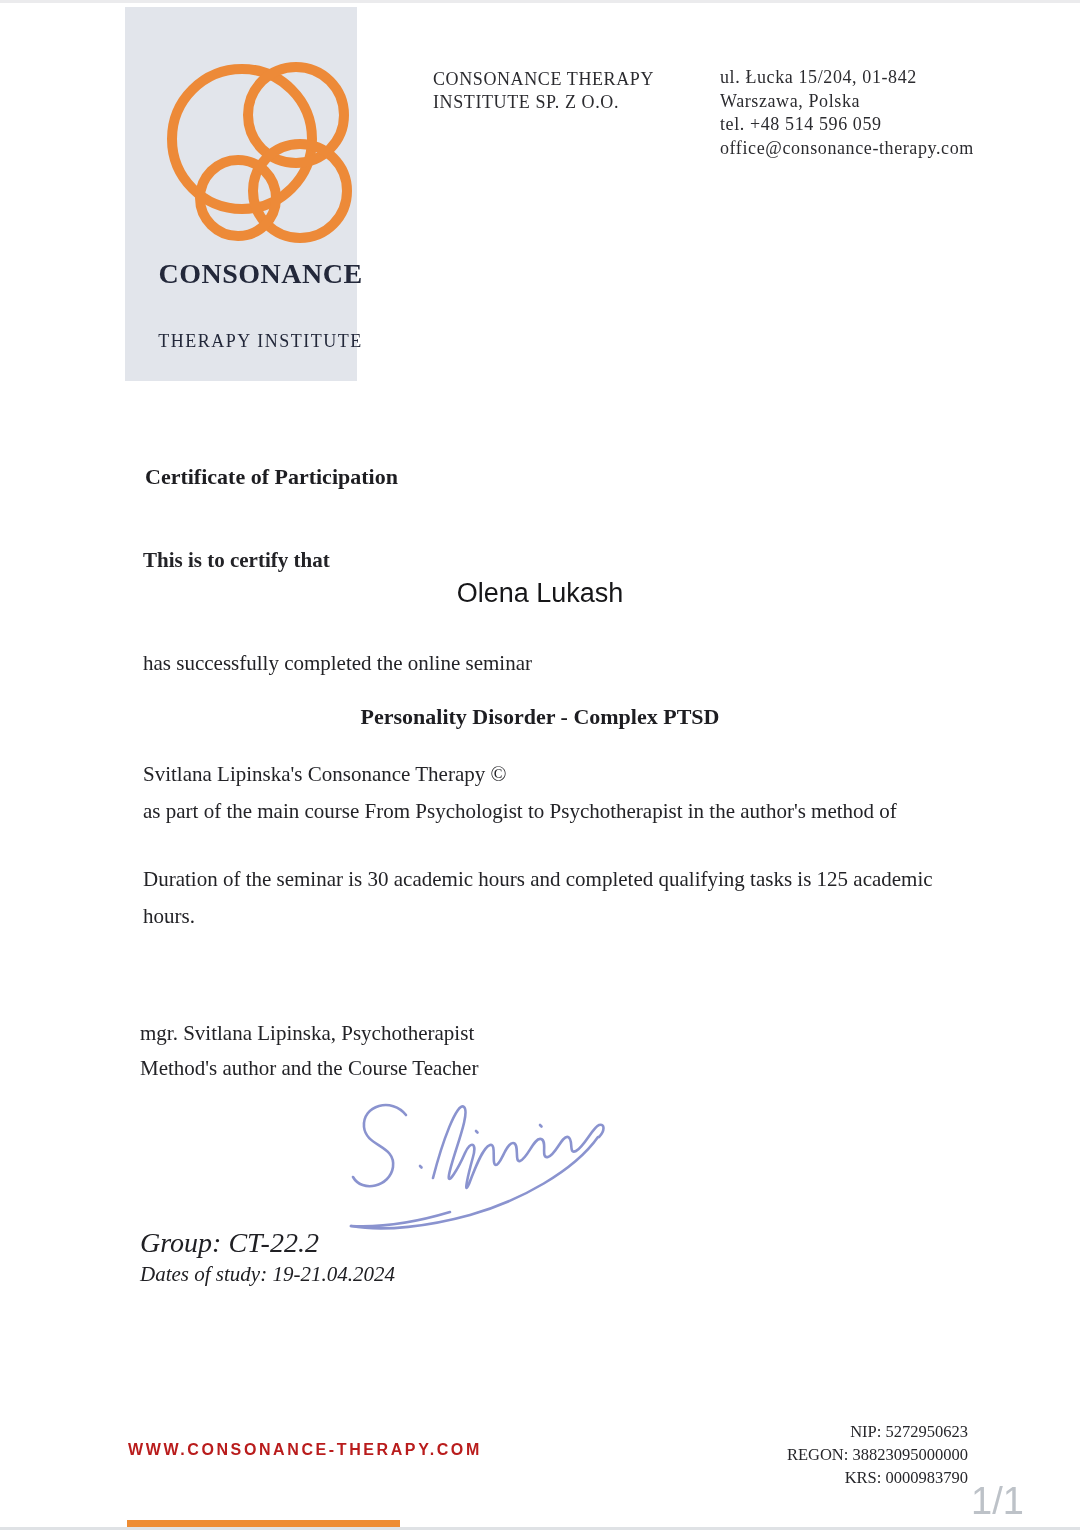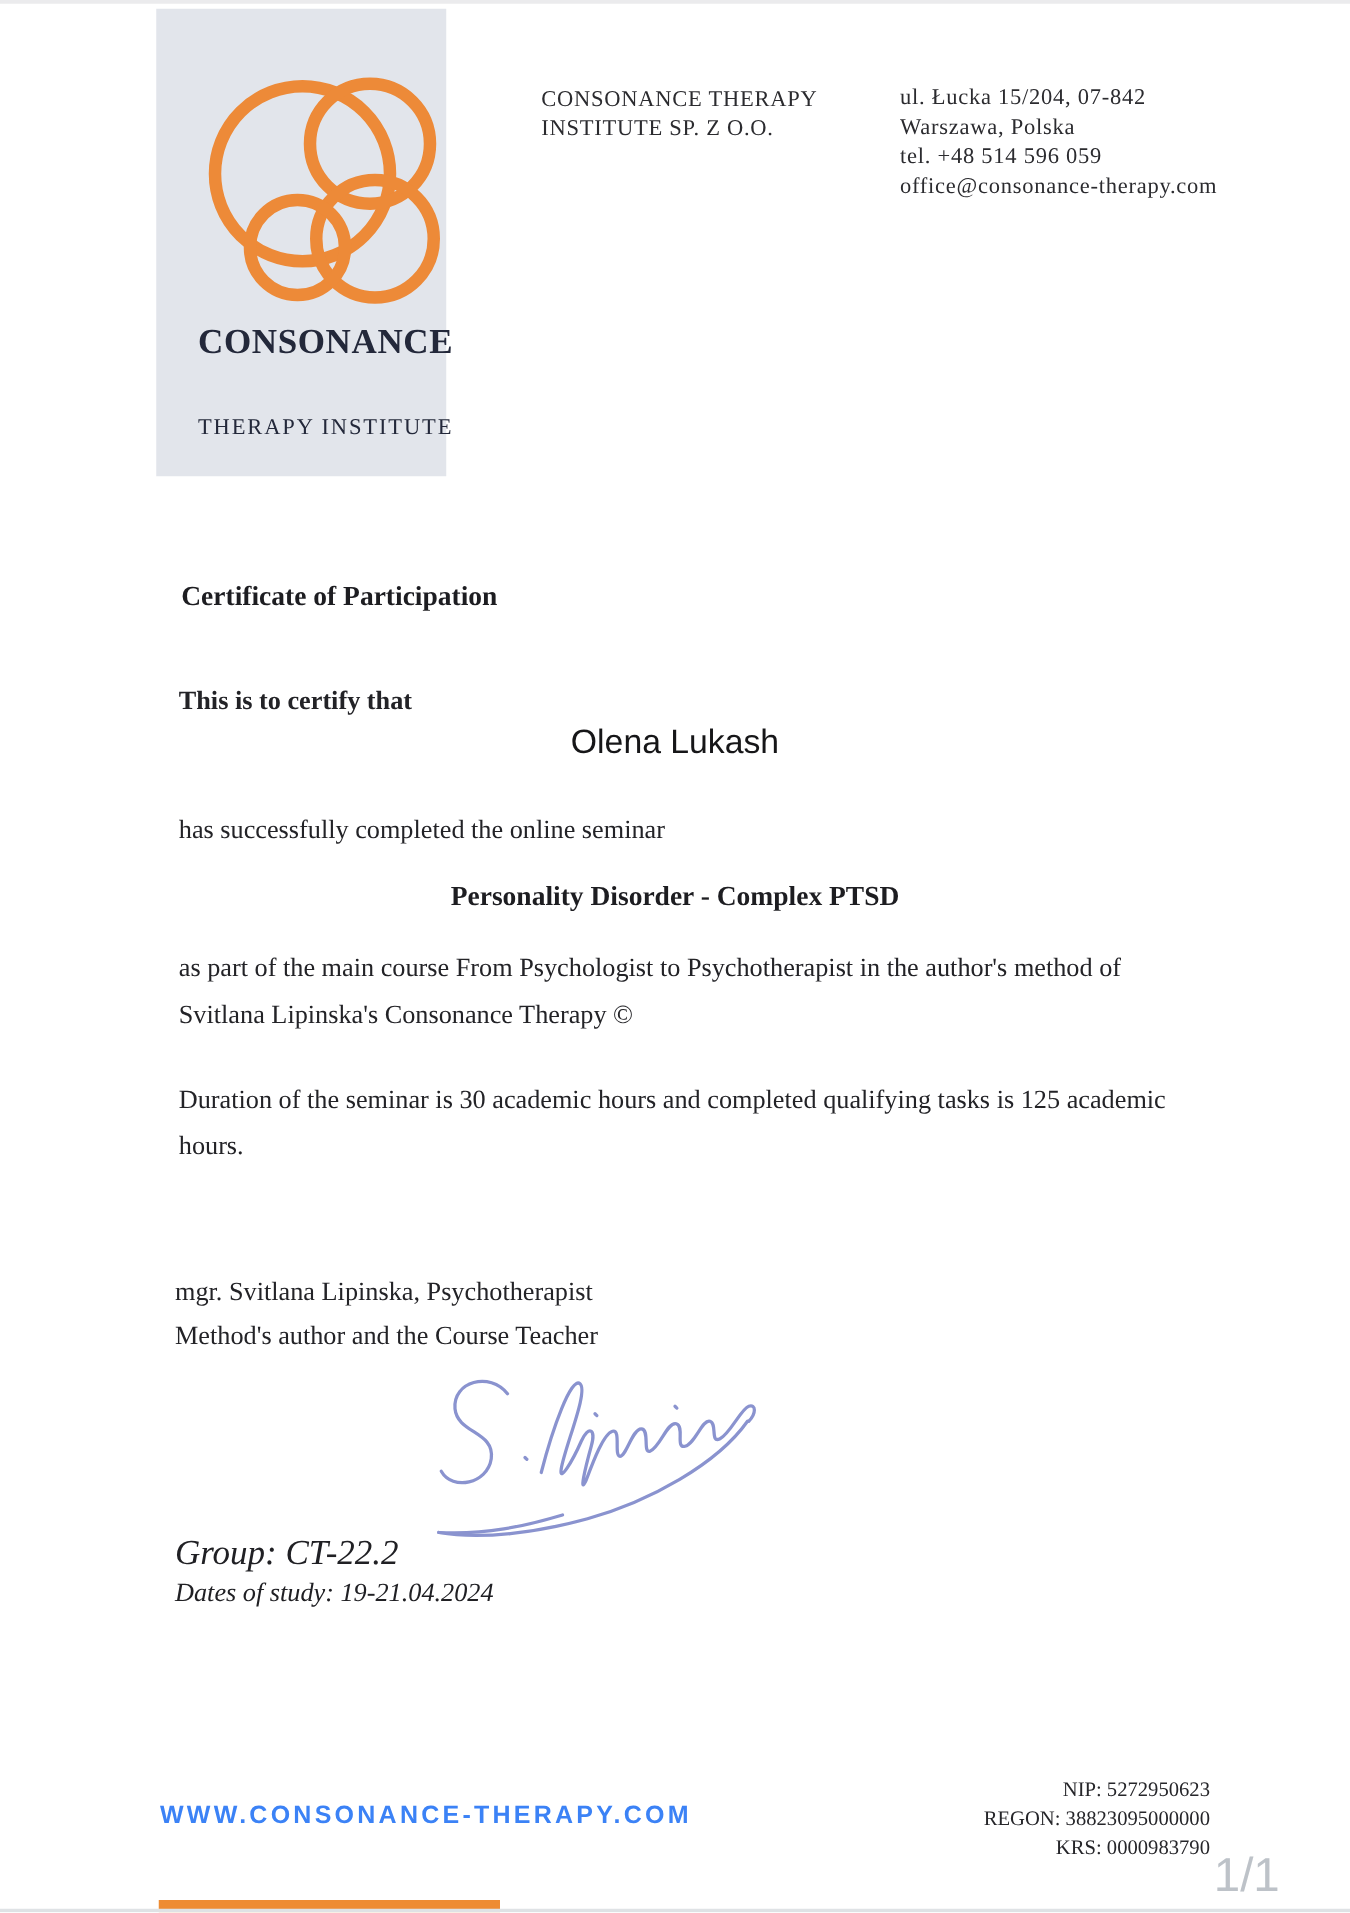--- a/index.html
+++ b/index.html
@@ -56,22 +56,22 @@
   }
   .course-block  { position:absolute; left:143px; top:756px; font-size:21px; line-height:37px; }
   .duration-block{ position:absolute; left:143px; top:861px; font-size:21px; line-height:37px; }
   .signatory-block{ position:absolute; left:140px; top:1016px; font-size:21px; line-height:35px; }
   .signature-svg { position:absolute; left:330px; top:1085px; width:290px; height:150px; }
   .group-line { position:absolute; left:140px; top:1227px; font-size:28px; font-style:italic; color:#202024; }
   .dates-line { position:absolute; left:140px; top:1262px; font-size:21px; font-style:italic; color:#202024; }
   
   .website {
     position:absolute; left:128px; top:1441px;
-    font-family:"Liberation Sans", sans-serif; font-size:20px;
-    letter-spacing:2.6px; color:#3b82f6; font-weight:600;
+    font-family:"Liberation Sans", sans-serif; font-size:16px;
+    letter-spacing:2.6px; color:#b91c1c; font-weight:600;
   }
   .registry-block {
     position:absolute; right:112px; top:1420px; text-align:right;
     font-size:16.5px; line-height:23px; color:#26262a;
   }
   .page-number {
     position:absolute; left:971px; top:1480px;
     font-family:"Liberation Sans", sans-serif; font-size:38px;
     font-weight:300; color:#bdc2c8;
   }
@@ -95,35 +95,35 @@
     </svg>
     <div class="logo-wordmark" style="color: rgb(35, 40, 58);">CONSONANCE</div>
     <div class="logo-subtitle" style="color: rgb(35, 40, 58); margin-top: 30px;">THERAPY INSTITUTE</div>
   </div>
 
   <div class="company-block">
     <div>CONSONANCE THERAPY</div>
     <div>INSTITUTE SP. Z O.O.</div>
   </div>
   <div class="address-block">
-    <div>ul. Łucka 15/204, 07-842</div>
+    <div>ul. Łucka 15/204, 01-842</div>
     <div>Warszawa, Polska</div>
     <div>tel. +48 514 596 059</div>
     <div>office@consonance-therapy.com</div>
   </div>
 
   <div class="cert-title">Certificate of Participation</div>
   <div class="cert-intro">This is to certify that</div>
   <div class="recipient">Olena Lukash</div>
   <div class="completion">has successfully completed the online seminar</div>
   <div class="seminar-title">Personality Disorder - Complex PTSD</div>
 
   <div class="course-block">
+    <div>Svitlana Lipinska's Consonance Therapy ©</div>
     <div>as part of the main course From Psychologist to Psychotherapist in the author's method of</div>
-    <div>Svitlana Lipinska's Consonance Therapy ©</div>
   </div>
 
   <div class="duration-block">
     <div>Duration of the seminar is 30 academic hours and completed qualifying tasks is 125 academic</div>
     <div>hours.</div>
   </div>
 
   <div class="signatory-block">
     <div>mgr. Svitlana Lipinska, Psychotherapist</div>
     <div>Method's author and the Course Teacher</div>

